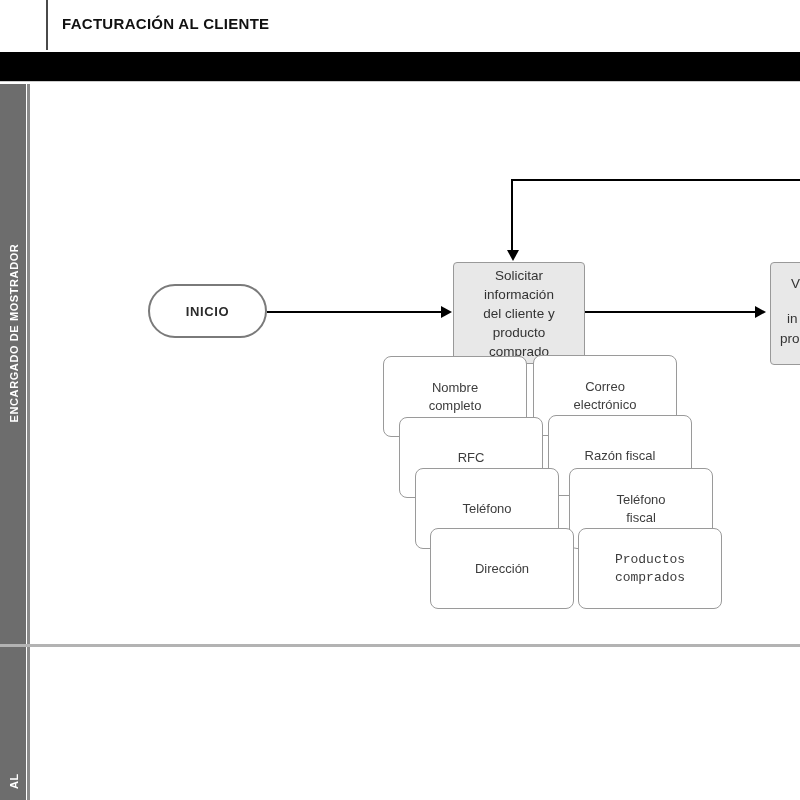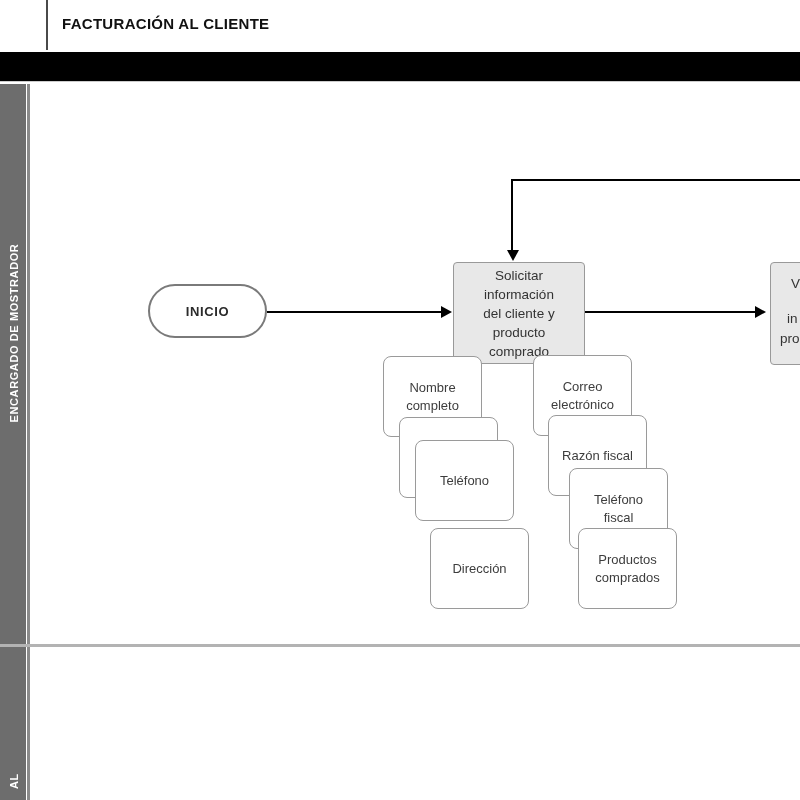--- a/index.html
+++ b/index.html
@@ -69,35 +69,35 @@
   .process-main { left: 453px; top: 262px; width: 132px; height: 102px; }
   .process-main span { display: inline-block; width: 88px; line-height: 19px; }
   .process-partial { left: 770px; top: 262px; width: 112px; height: 103px; }
   .frag { position: absolute; font-size: 13.5px; color: #333333; white-space: nowrap; }
   .frag-1 { left: 20px; top: 13px; }
   .frag-2 { left: 16px; top: 48px; }
   .frag-3 { left: 9px; top: 68px; }
 
   
   .card {
-    width: 99px; height: 81px; background: #ffffff;
+    width: 144px; height: 81px; background: #ffffff;
     border: 1.5px solid #9a9a9a; border-radius: 8px;
     display: flex; align-items: center; justify-content: center;
     font-size: 13px; color: #3d3d3d; text-align: center;
   }
   .card span { display: inline-block; max-width: 90px; line-height: 18px; }
   .card span.narrow { max-width: 62px; }
   .card-1 { left: 383px; top: 356px; }
   .card-2 { left: 533px; top: 355px; }
   .card-3 { left: 399px; top: 417px; }
   .card-4 { left: 548px; top: 415px; }
-  .card-5 { left: 415px; top: 440px; }
+  .card-5 { left: 415px; top: 468px; }
   .card-6 { left: 569px; top: 468px; }
   .card-7 { left: 430px; top: 528px; }
-  .card-8 { left: 578px; top: 528px; }
+  .card-8 { left: 578px; top: 528px; font-family: Liberation Mono, monospace; }
 </style>
 </head>
 <body>
 
 <div class="abs header">
   <div class="abs header-left-edge"></div>
   <div class="abs page-title">FACTURACIÓN AL CLIENTE</div>
 </div>
 
 <div class="abs black-bar"></div>

